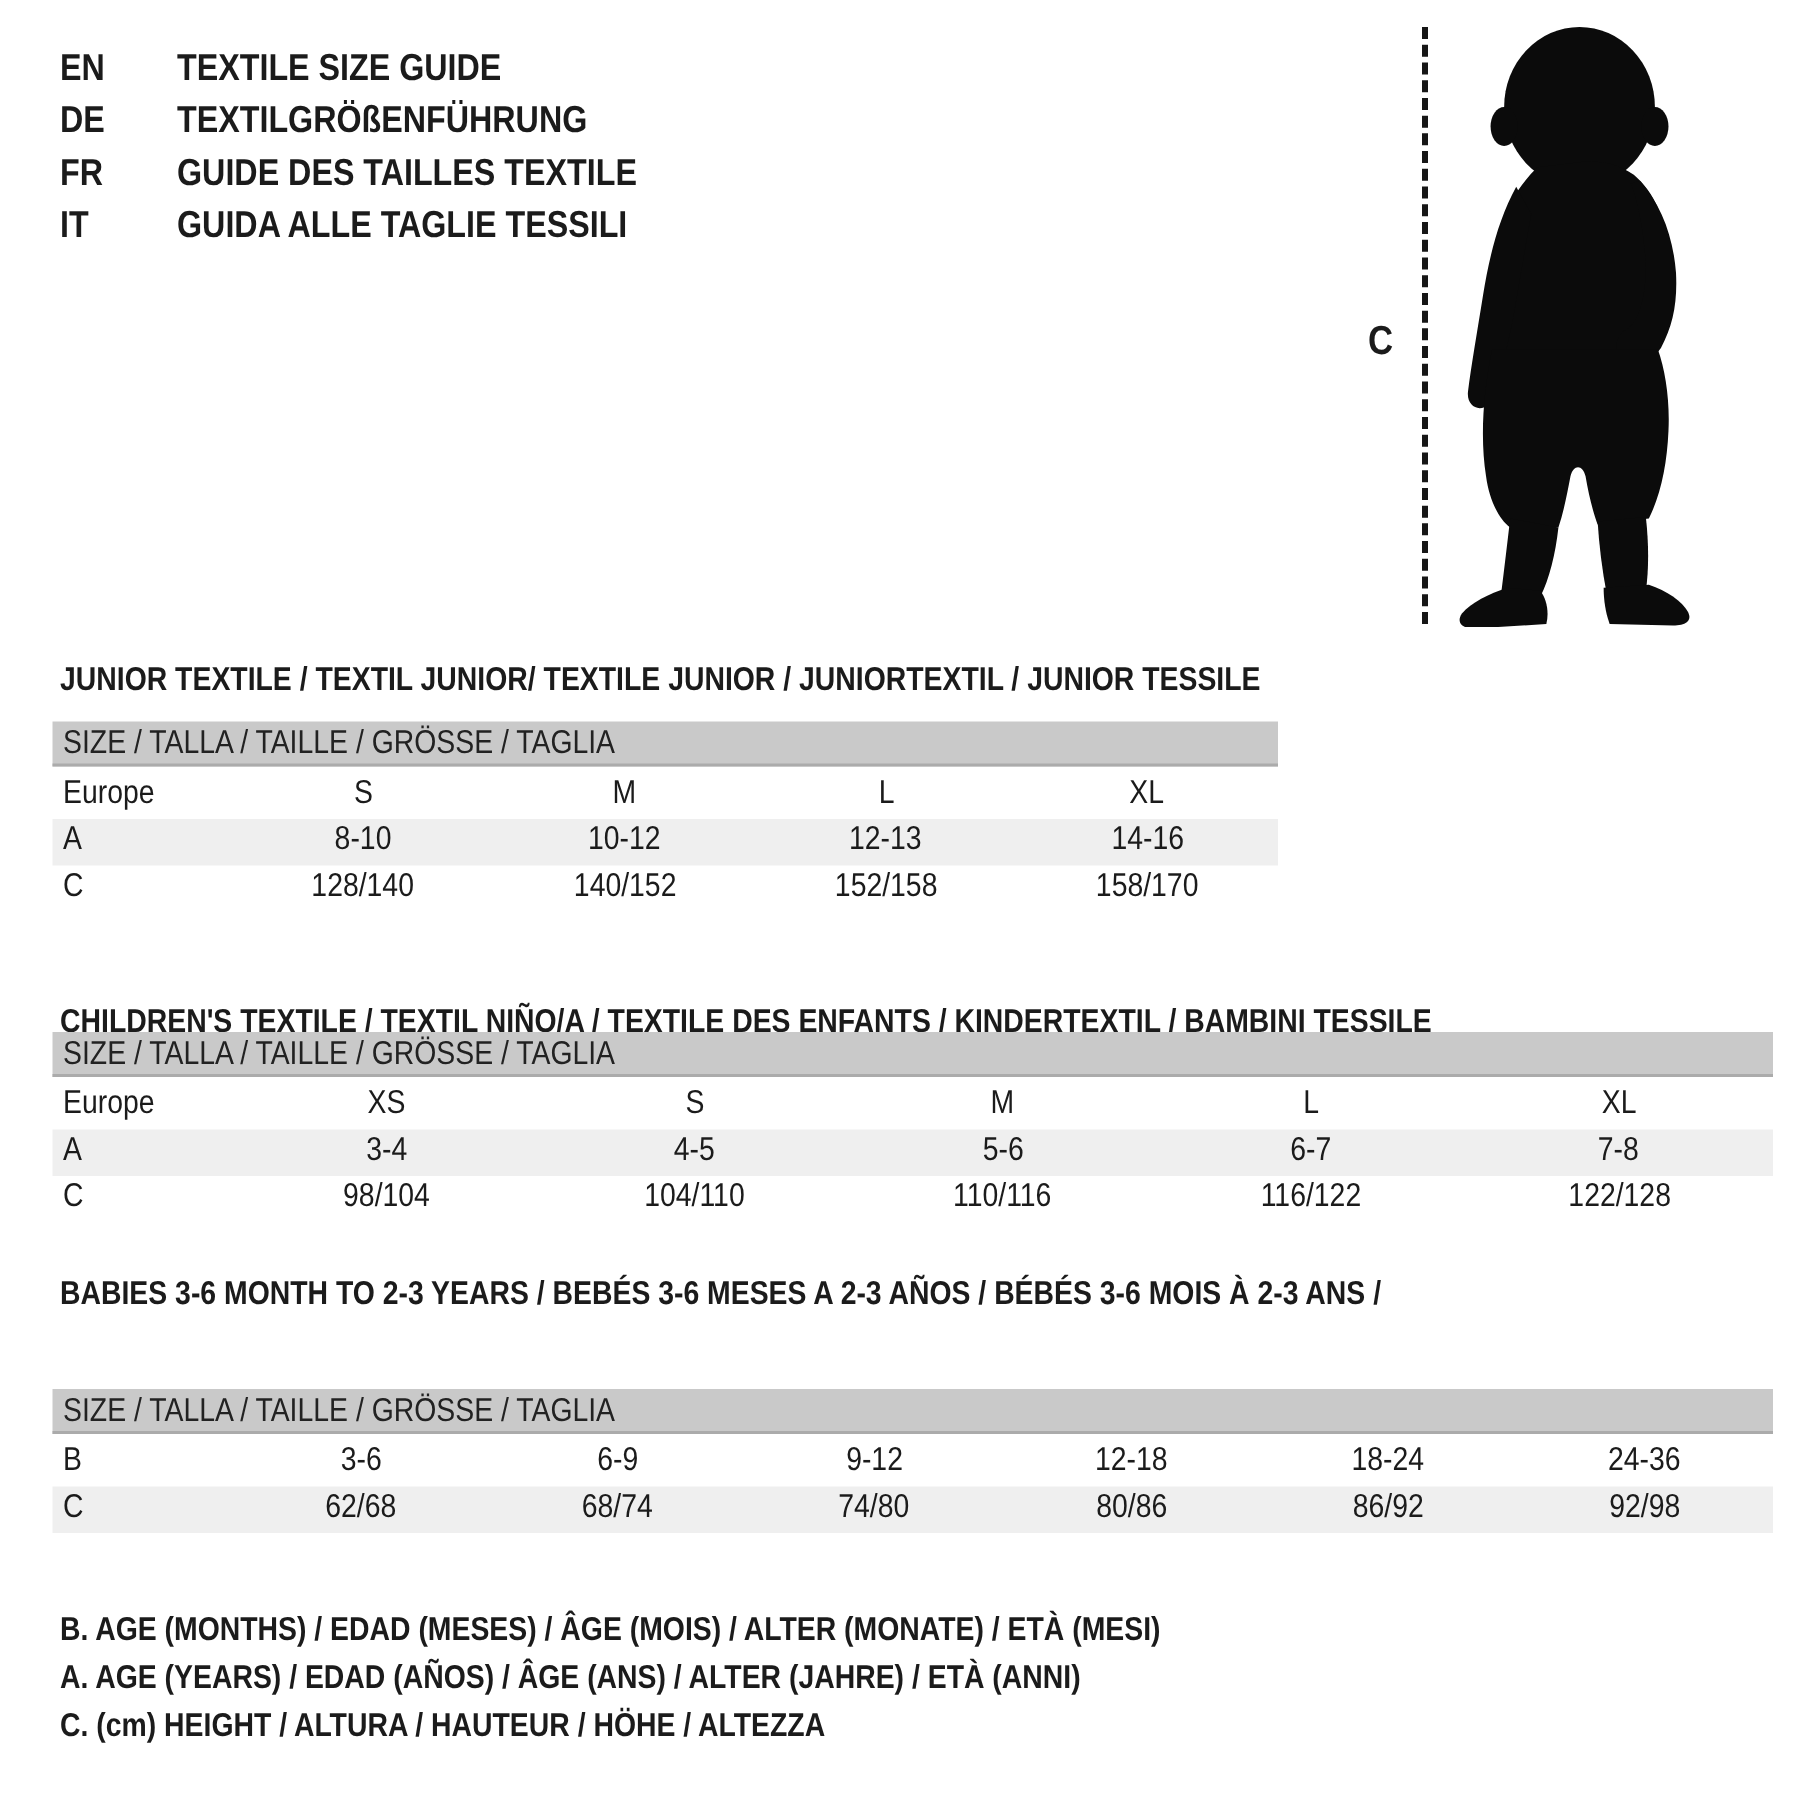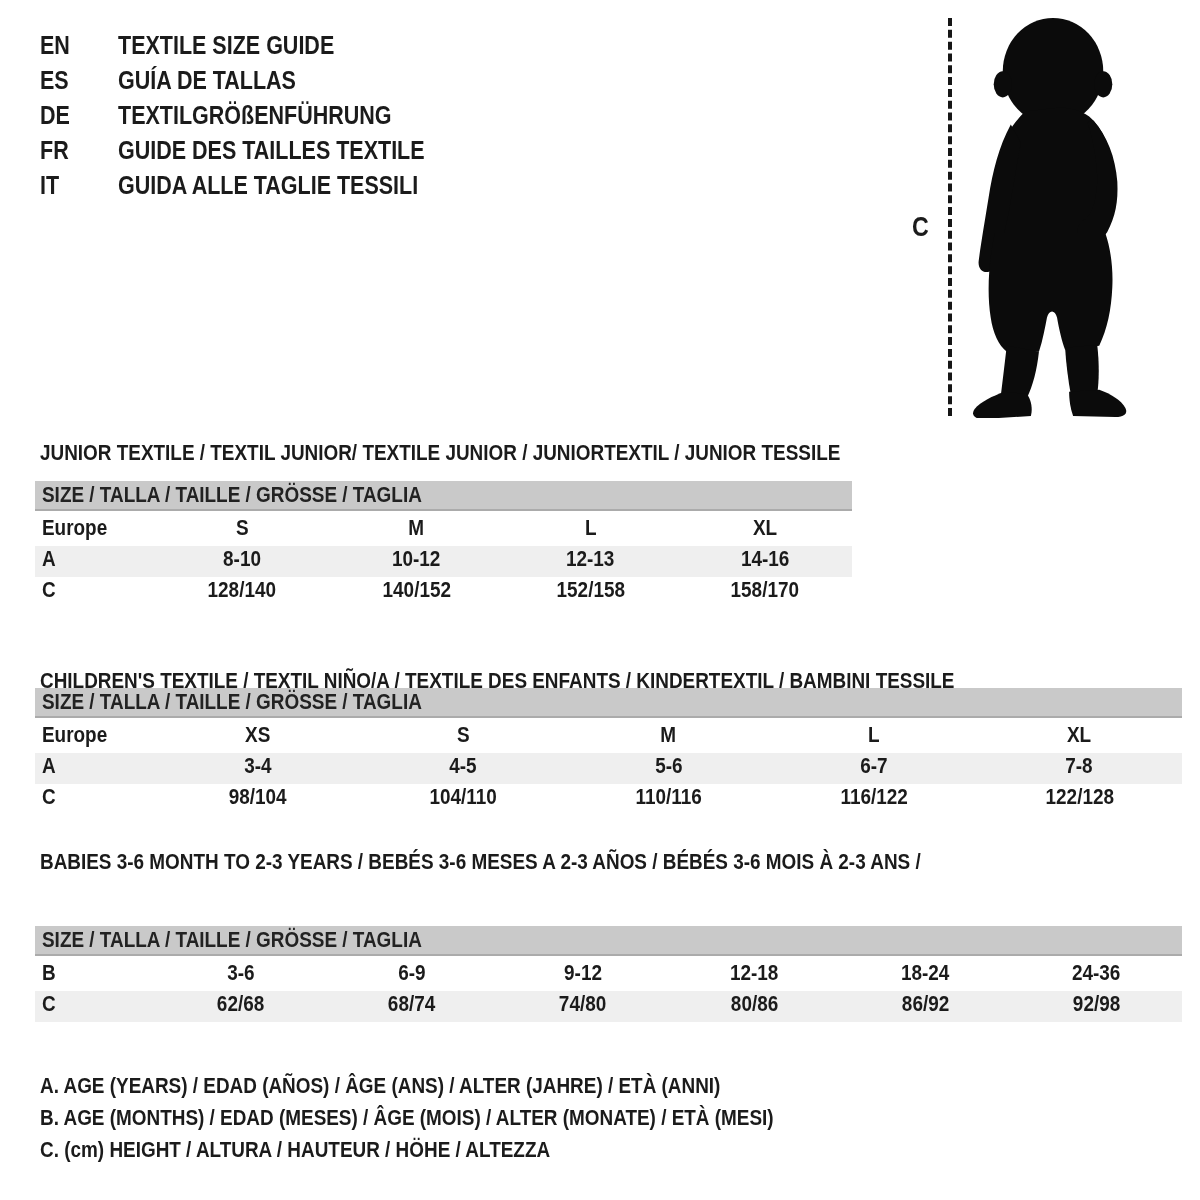--- a/index.html
+++ b/index.html
@@ -14,21 +14,21 @@
 
   
   .langs { position:absolute; left:40px; top:28px; font-weight:bold; font-size:25px; }
   .langrow { display:flex; height:35px; align-items:center; }
   .langcode { width:78px; }
 
   
   .sectitle { position:absolute; font-weight:bold; font-size:22px; line-height:33px; }
 
   
-  .sizetable { position:absolute; font-weight:bold; font-size:22px; }
+  .sizetable { position:absolute; font-weight:normal; font-size:22px; }
   .sizebar {
     height:30px; background:#c9c9c9; border-bottom:2px solid #ababab;
     display:flex; align-items:center; padding-left:7px; margin-bottom:4px; color:#222222;
   }
   .trow { display:flex; height:31px; align-items:flex-start; }
   .shade { background:#efefef; }
   .tlabel { width:120px; padding-left:7px; }
   .tcell { flex:1; text-align:center; }
 
   
@@ -42,24 +42,20 @@
 </style>
 </head>
 <body>
 
 <div class="page">
 
   <div class="langs">
     <div class="langrow">
       <span class="langcode"><span class="cond">EN</span></span>
       <span><span class="cond">TEXTILE SIZE GUIDE</span></span>
-    </div>
-    <div class="langrow">
-      <span class="langcode"><span class="cond">ES</span></span>
-      <span><span class="cond">GUÍA DE TALLAS</span></span>
     </div>
     <div class="langrow">
       <span class="langcode"><span class="cond">DE</span></span>
       <span><span class="cond">TEXTILGRÖßENFÜHRUNG</span></span>
     </div>
     <div class="langrow">
       <span class="langcode"><span class="cond">FR</span></span>
       <span><span class="cond">GUIDE DES TAILLES TEXTILE</span></span>
     </div>
     <div class="langrow">
@@ -171,23 +167,23 @@
       <span class="tcell"><span class="condc">68/74</span></span>
       <span class="tcell"><span class="condc">74/80</span></span>
       <span class="tcell"><span class="condc">80/86</span></span>
       <span class="tcell"><span class="condc">86/92</span></span>
       <span class="tcell"><span class="condc">92/98</span></span>
     </div>
   </div>
 
   <div class="legend">
     <div>
-        <span class="cond">A. AGE (YEARS) / EDAD (AÑOS) / ÂGE (ANS) / ALTER (JAHRE) / ETÀ (ANNI)</span>
+        <span class="cond">B. AGE (MONTHS) / EDAD (MESES) / ÂGE (MOIS) / ALTER (MONATE) / ETÀ (MESI)</span>
       </div>
     <div>
-        <span class="cond">B. AGE (MONTHS) / EDAD (MESES) / ÂGE (MOIS) / ALTER (MONATE) / ETÀ (MESI)</span>
+        <span class="cond">A. AGE (YEARS) / EDAD (AÑOS) / ÂGE (ANS) / ALTER (JAHRE) / ETÀ (ANNI)</span>
       </div>
     <div>
         <span class="cond">C. (cm) HEIGHT / ALTURA / HAUTEUR / HÖHE / ALTEZZA</span>
       </div>
   </div>
 
 </div>
 
 </body></html>

